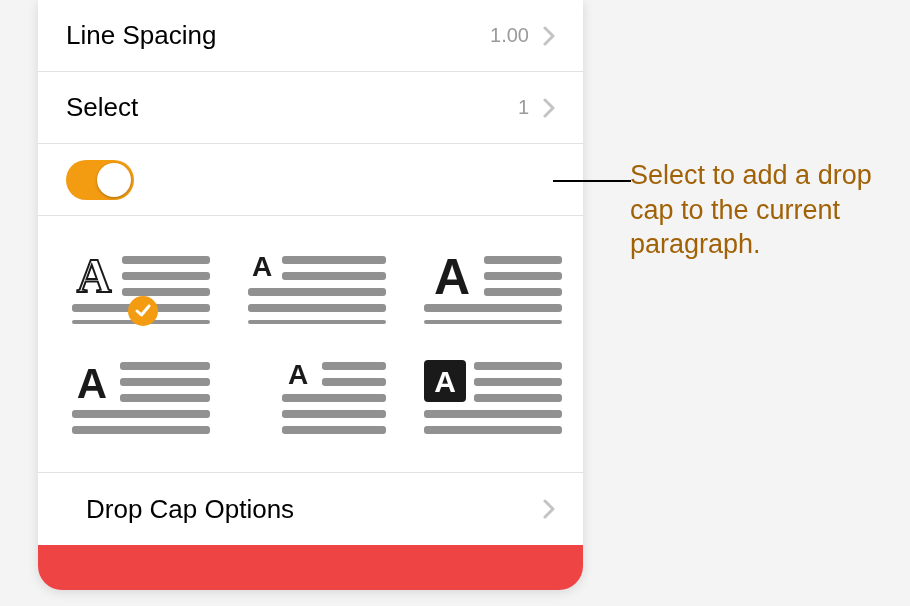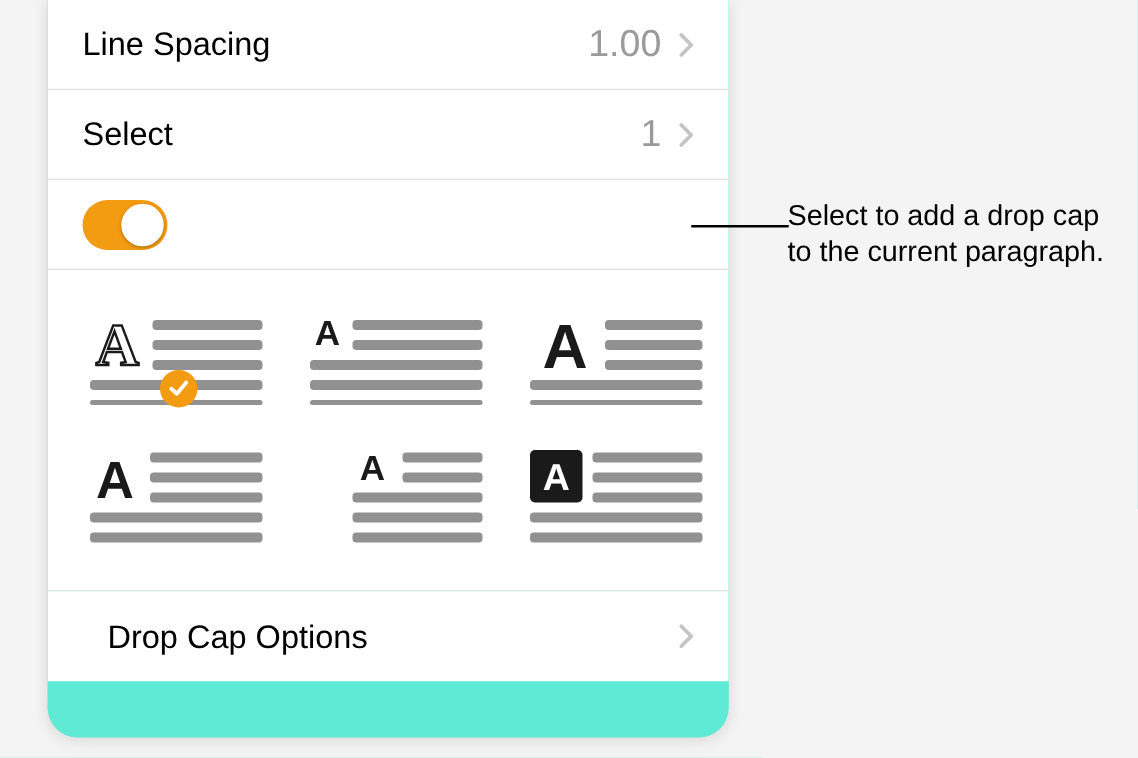--- a/index.html
+++ b/index.html
@@ -15,38 +15,38 @@
     position: relative;
     width: 910px;
     height: 606px;
   }
   .panel {
     position: absolute;
     left: 38px;
     top: 0;
     width: 545px;
     height: 590px;
-    background: #5eead4;
+    background: #ef4444;
     border-radius: 0 0 24px 24px;
     box-shadow: 0 2px 12px rgba(0,0,0,0.12);
     overflow: hidden;
   }
   .row {
     display: flex;
     align-items: center;
     justify-content: space-between;
     padding: 0 28px;
     height: 72px;
     border-bottom: 1px solid #e2e2e2;
     font-size: 26px;
     background: #fff;
   }
   .row .label { color: #000; }
   .row .trailing { display: flex; align-items: center; gap: 14px; }
-  .value { color: #9a9a9a; font-size: 30px; }
+  .value { color: #9a9a9a; font-size: 20px; }
   .chev {
     width: 12px;
     height: 20px;
     display: inline-block;
   }
   .chev svg { display: block; }
   .toggle {
     width: 68px;
     height: 40px;
     border-radius: 20px;
@@ -90,23 +90,23 @@
     display: flex;
     align-items: center;
     justify-content: center;
   }
   .check-badge svg { display: block; }
 
   .callout {
     position: absolute;
     left: 630px;
     top: 158px;
-    font-size: 23px;
+    font-size: 27px;
     line-height: 1.28;
-    color: #000000;
+    color: #a16207;
     width: 260px;
   }
   .leader {
     position: absolute;
     left: 553px;
     top: 180px;
     width: 78px;
     height: 0;
     border-top: 2px solid #000;
   }

